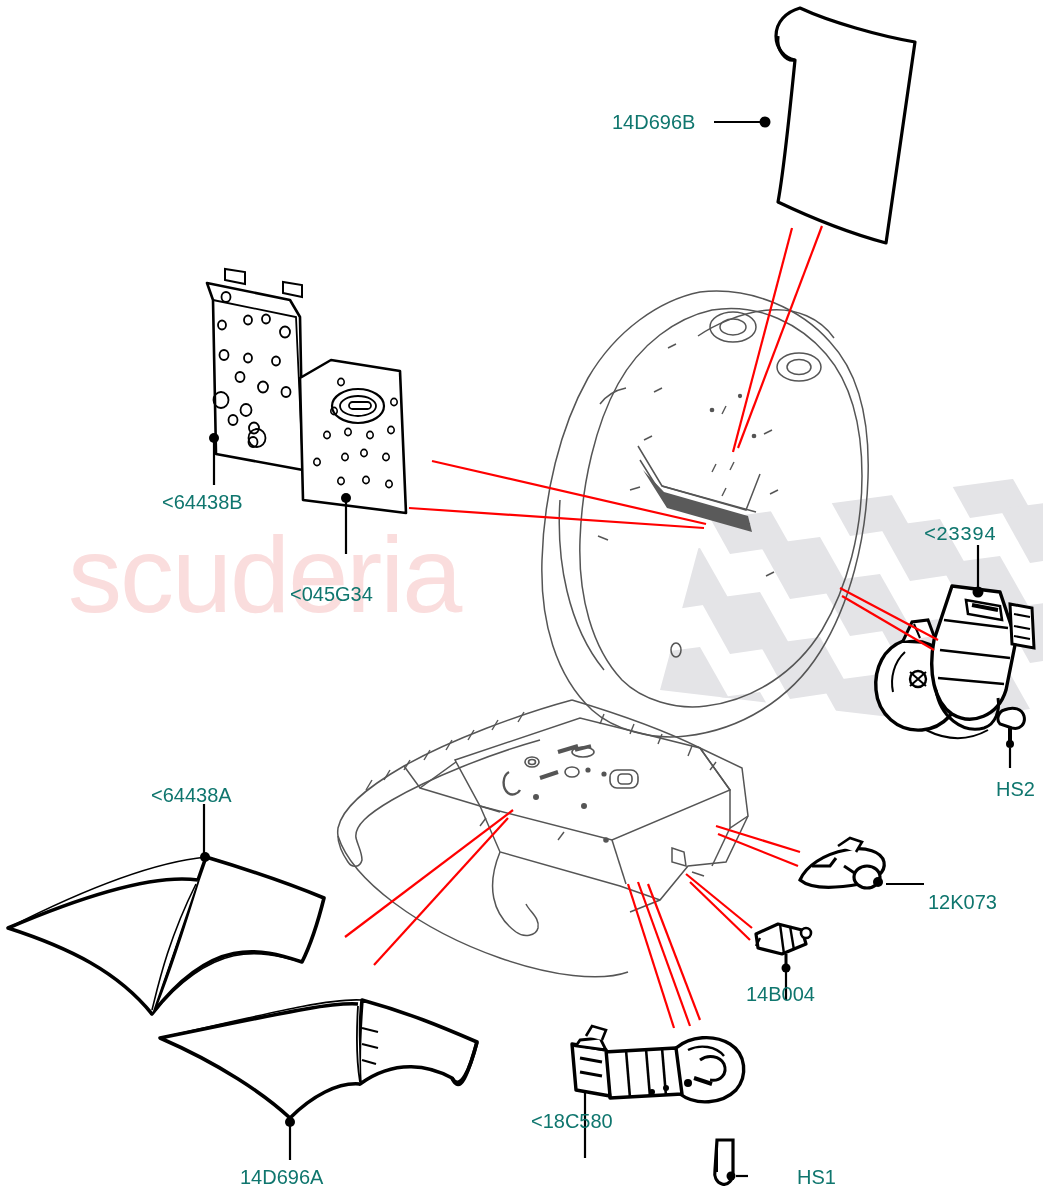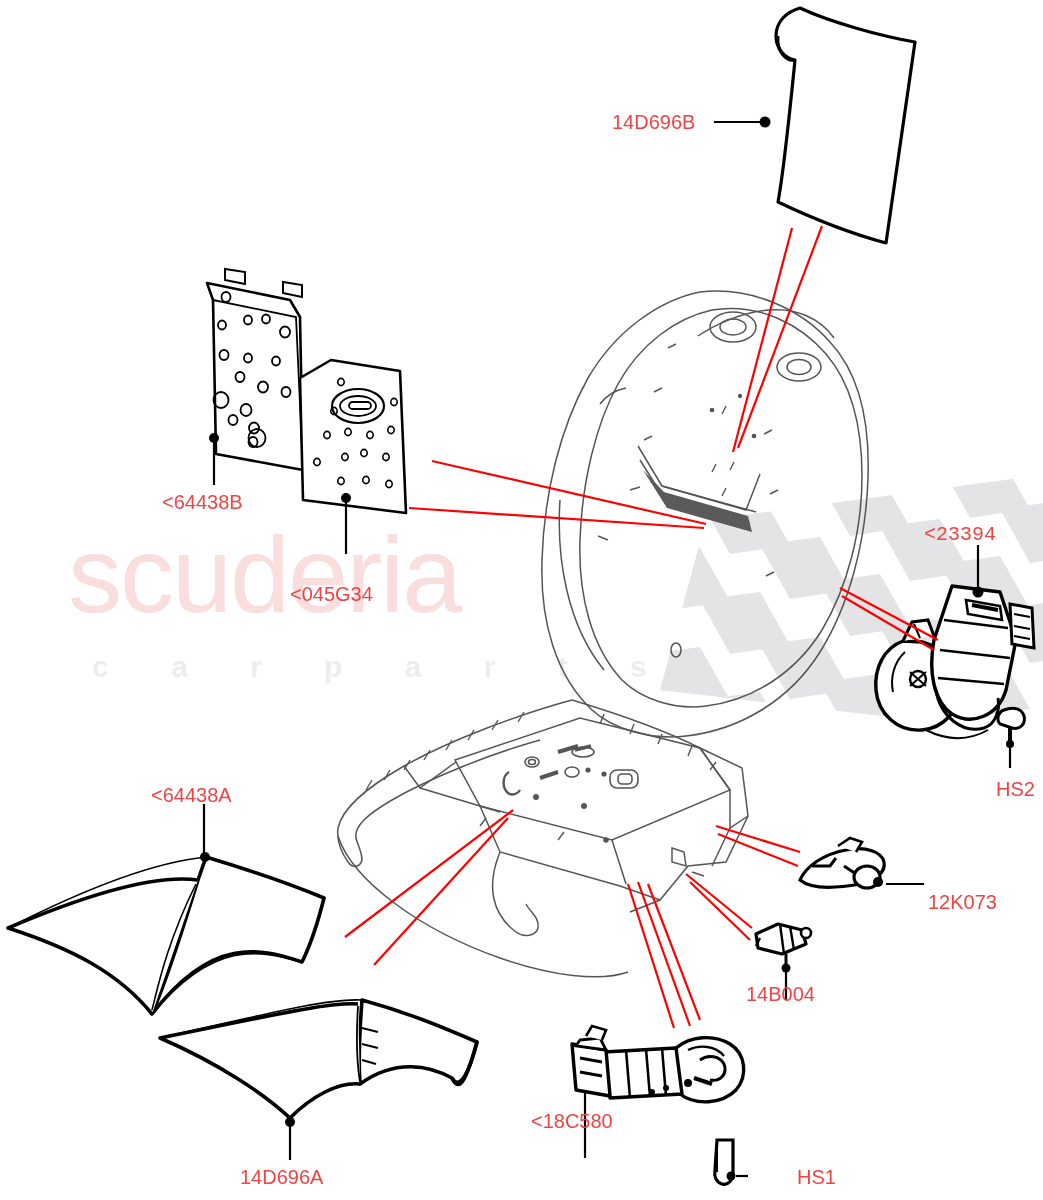--- a/index.html
+++ b/index.html
@@ -5,21 +5,21 @@
   html,body{margin:0;padding:0;background:#fff;}
   body{width:1043px;height:1200px;overflow:hidden;
        font-family:"Liberation Sans","DejaVu Sans",sans-serif;}
   #stage{position:relative;width:1043px;height:1200px;background:#ffffff;}
   svg.layer{position:absolute;left:0;top:0;width:1043px;height:1200px;}
   .wm-text{position:absolute;pointer-events:none;}
   .wm-scuderia{left:68px;top:521px;font-size:108px;font-weight:normal;
       color:#fadddd;letter-spacing:-2px;line-height:1;}
   .wm-carparts{left:92px;top:652px;font-size:30px;font-weight:bold;
       color:#ededf0;letter-spacing:27px;line-height:1;}
-  .lbl{position:absolute;color:#ef4444;font-size:20px;font-weight:normal;
+  .lbl{position:absolute;color:#0f766e;font-size:20px;font-weight:normal;
        white-space:nowrap;line-height:1;letter-spacing:0px;}
 </style>
 </head>
 <body>
 
 <div id="stage">
 
   <svg class="layer" viewBox="0 0 1043 1200">
     <defs>
       <clipPath id="flagClip">
@@ -42,21 +42,20 @@
       <polygon points="880,627 940,619 970,672 910,681"></polygon>
       <polygon points="1000,609 1060,601 1090,654 1030,663"></polygon>
       <polygon points="580,610 640,602 670,655 610,664"></polygon>
       <polygon points="700,700 760,692 790,745 730,754"></polygon>
       <polygon points="820,682 880,674 910,727 850,736"></polygon>
       <polygon points="940,664 1000,656 1030,709 970,718"></polygon>
     </g>
   </svg>
 
   <div class="wm-text wm-scuderia">scuderia</div>
-  <div class="wm-text wm-carparts">c a r   p a r t s</div>
 
   <svg class="layer" viewBox="0 0 1043 1200">
 
     <g>
       <path d="M800,8 C830,22 880,36 915,42 C908,90 898,160 886,243
                C860,236 820,222 778,202 C784,170 790,110 795,60
                C784,58 776,48 776,36 C776,22 786,12 800,8 Z" fill="#ffffff" stroke="#000000" stroke-width="3.2" stroke-linejoin="round"></path>
       <path d="M795,60 C786,62 776,50 778,36" fill="none" stroke="#000000" stroke-width="3.2"></path>
     </g>
 

